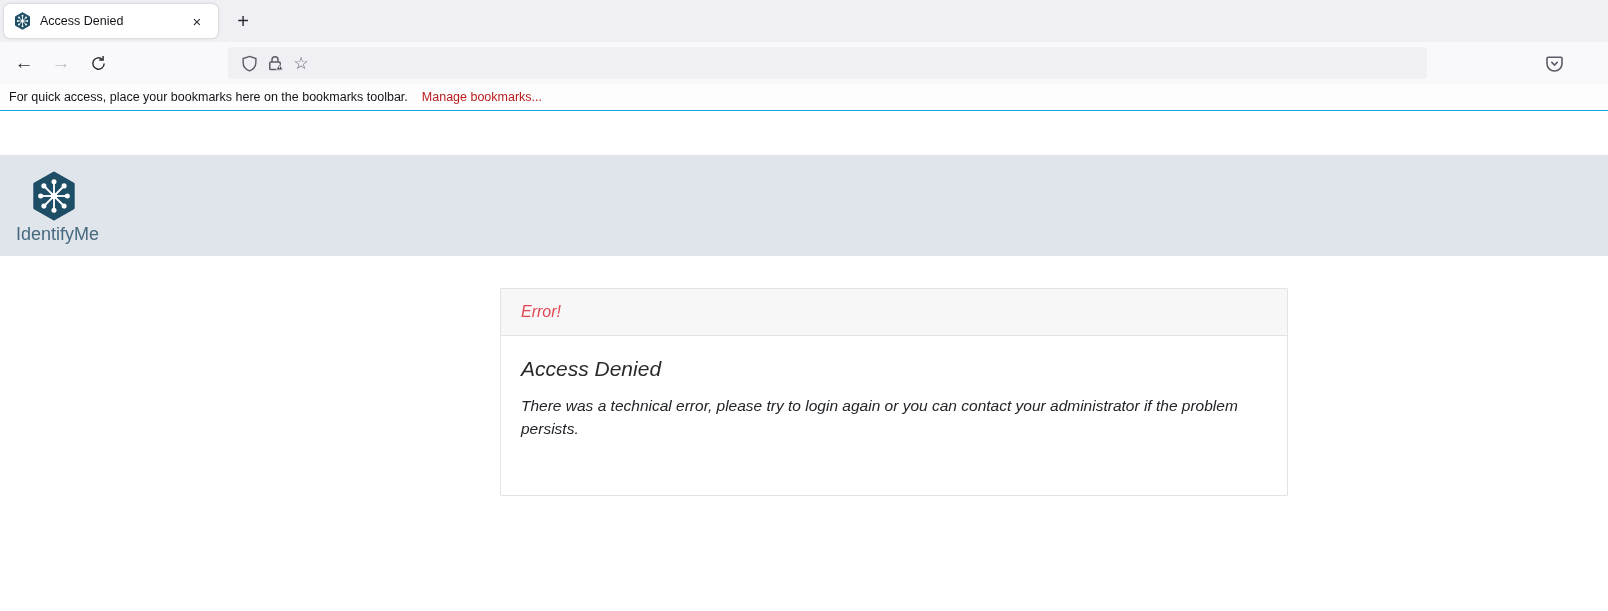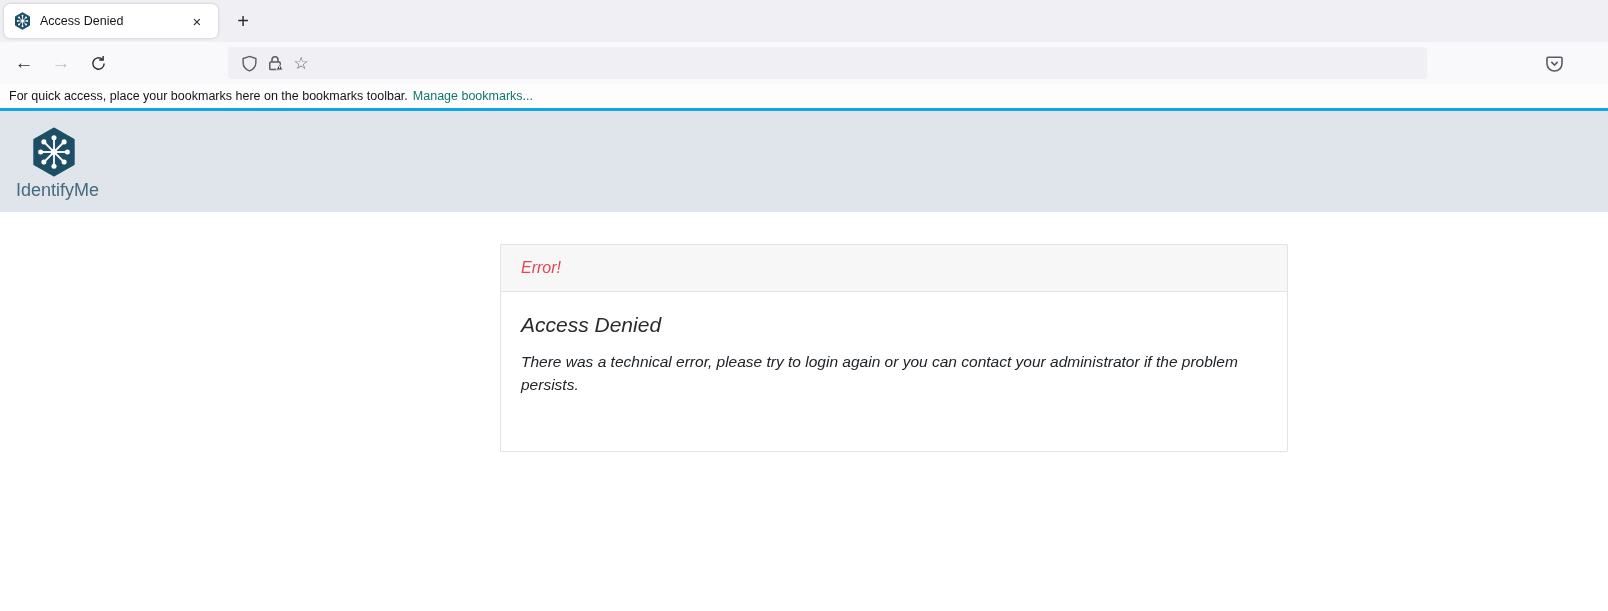--- a/index.html
+++ b/index.html
@@ -61,30 +61,31 @@
   .url-text .url-domain { color:#15141a; }
   .star-btn { font-size:17px; color:#5b5b66; }
   .pocket-btn {
     position:absolute; right:38px; top:5px;
     width:32px; height:32px; display:flex; align-items:center; justify-content:center;
     cursor:pointer;
   }
 
   .bookmarksbar {
     height:27px; background:#fdfdfe;
-    border-bottom:3px solid #0ea5e9;
+    border-bottom:1px solid #0ea5e9;
     display:flex; align-items:center;
     padding-left:9px; font-size:12.5px; color:#15141a;
   }
-  .bookmarks-link { color:#0f766e; margin-left:5px; cursor:pointer; text-decoration:none; }
+  .bookmarks-link { color:#b91c1c; margin-left:14px; cursor:pointer; text-decoration:none; }
 
   
   .site-header {
     height:101px; background:#e0e5eb;
     position:relative;
+    margin-top:44px;
   }
   .brand { position:absolute; left:16px; top:16px; width:120px; cursor:pointer; }
   .brand-logo { display:block; margin-left:15px; }
   .brand-name { display:block; margin-top:3px; font-size:18px; color:#46697e; }
 
   .content { position:relative; height:300px; background:#ffffff; }
 
   .error-card {
     position:absolute; left:500px; top:32px;
     width:788px;

